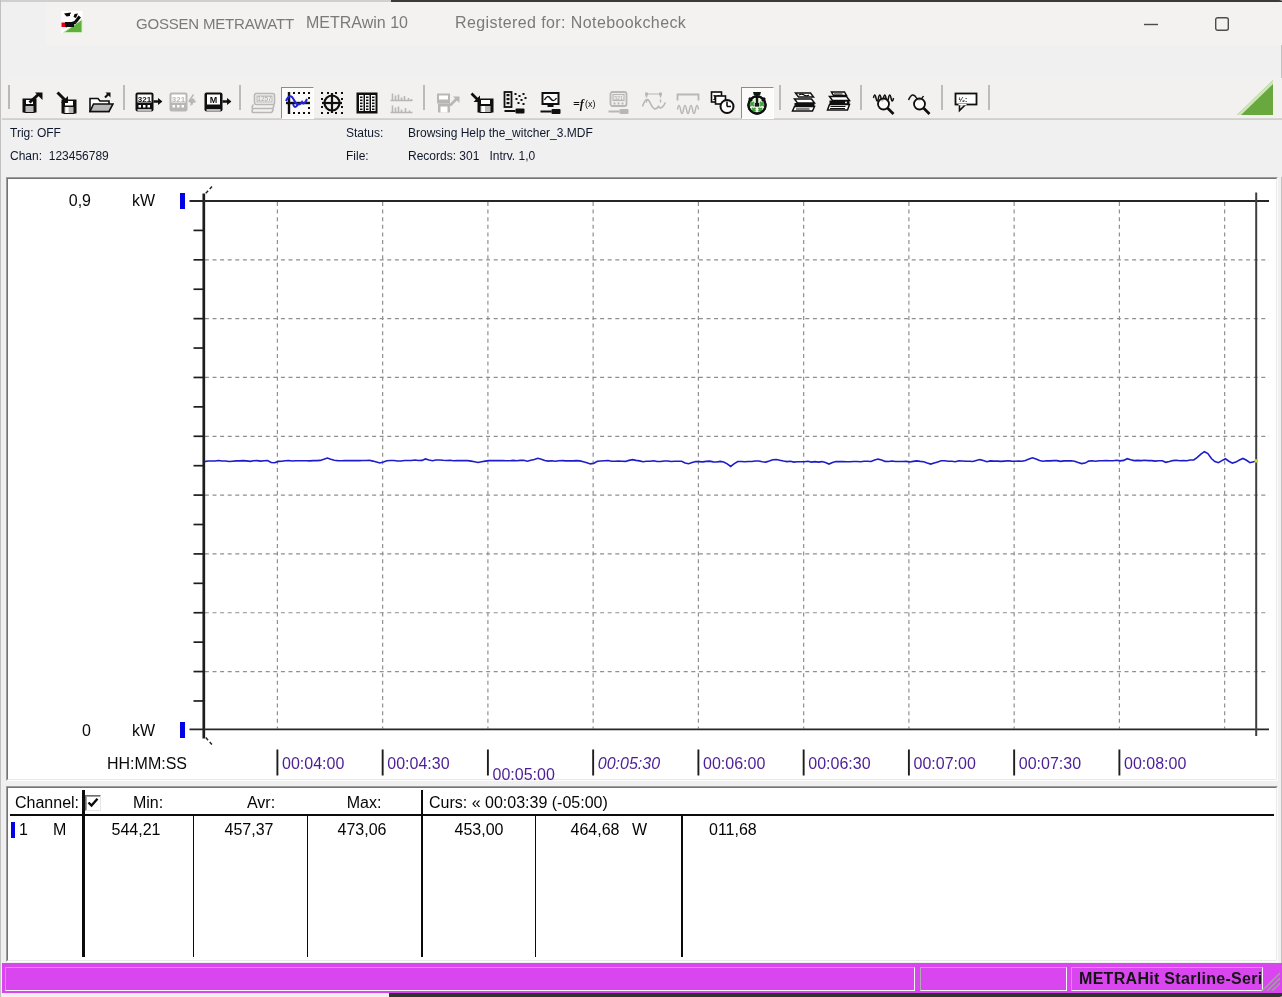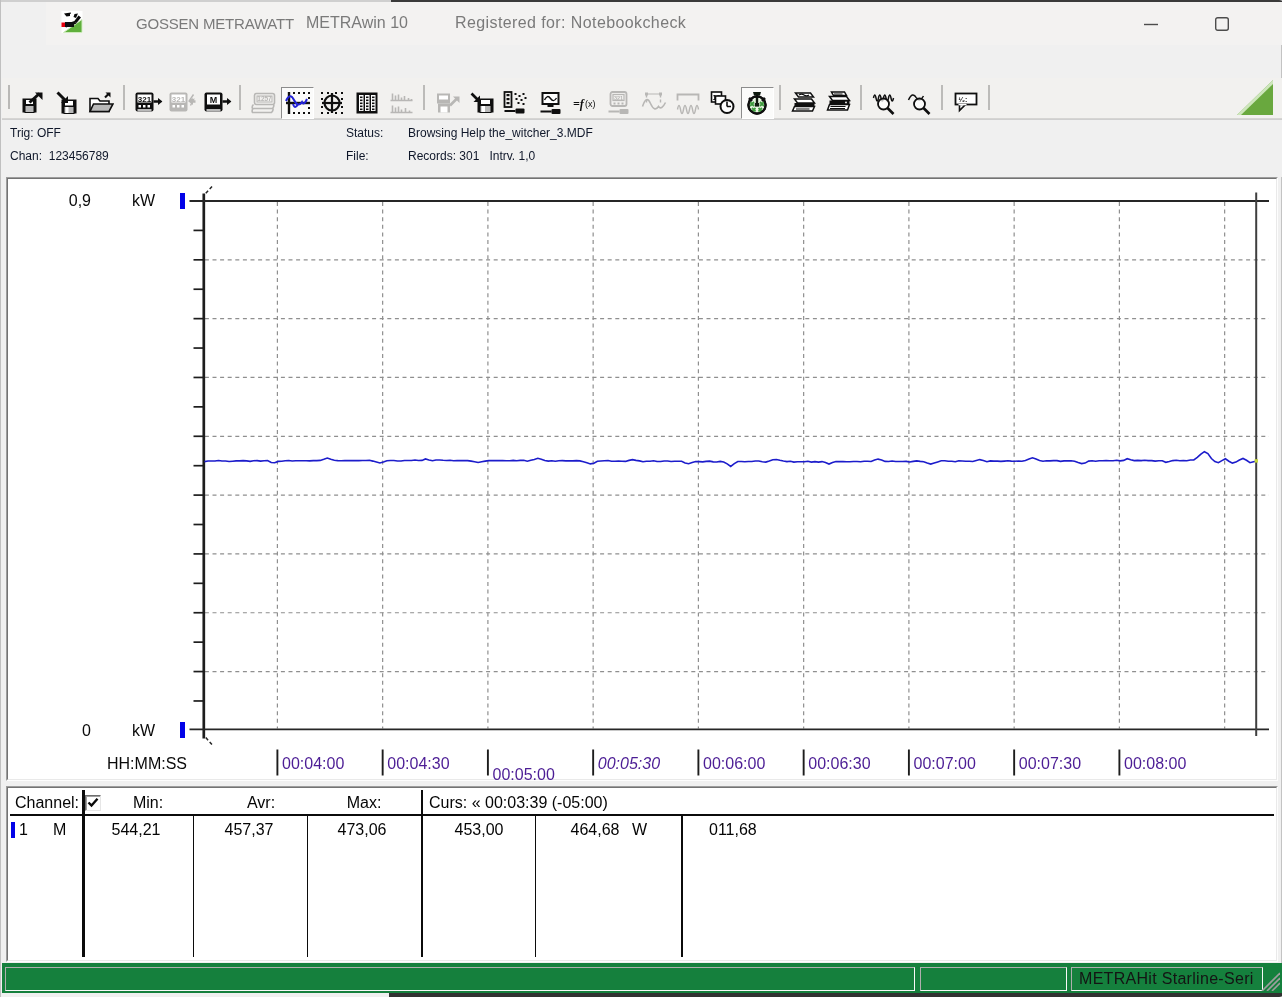--- a/index.html
+++ b/index.html
@@ -52,21 +52,21 @@
   
   #stats-panel { left:5px; top:786px; width:1272px; height:176px; }
   .cell { position:absolute; font-size:16px; color:#050505; white-space:pre; }
   .cell.c { transform:translateX(-50%); }
   #chk { position:absolute; left:84px; top:795px; width:16px; height:16px; background:#fff;
      border:1px solid; border-color:#6e6e6e #e6e6e6 #e6e6e6 #6e6e6e; box-shadow:inset 1px 1px 0 #9f9f9f; }
   .vdiv { position:absolute; background:#0b0b0b; }
   #row-marker { position:absolute; left:10px; top:822px; width:4px; height:16px; }
 
   
-  #statusbar { position:absolute; left:1px; top:963px; width:1280px; height:30px; background:#15803d; }
+  #statusbar { position:absolute; left:1px; top:963px; width:1280px; height:30px; background:#d946ef;font-weight:bold; }
   .sb-panel { position:absolute; top:4px; height:24px; border:1px solid; border-color:#aeaeae #f8f8f8 #f8f8f8 #aeaeae; }
   #sb-device { font-size:16px; color:#141414; letter-spacing:0.3px; padding:2px 0 0 7px; white-space:nowrap; overflow:hidden; }
   #sb-grip { position:absolute; right:2px; top:6px; width:22px; height:22px; }
 </style>
 </head>
 <body>
 
 <div id="win">
   <div id="edge-top-dark"></div>
   <div id="edge-top-light"></div>

